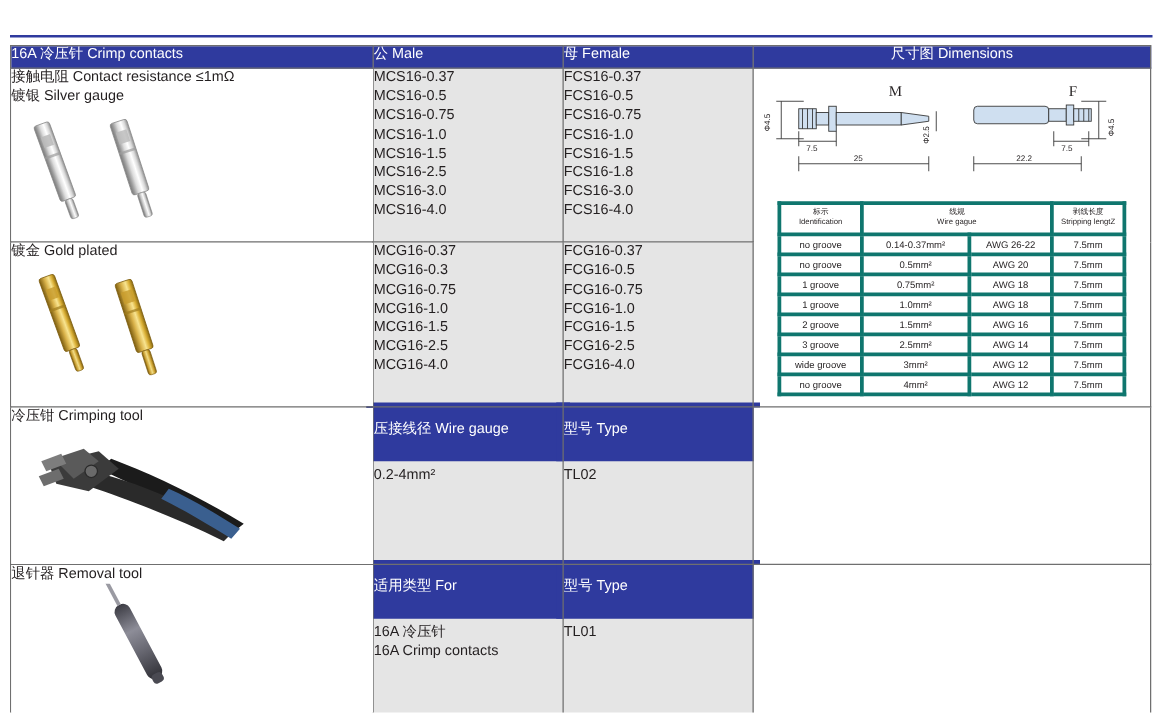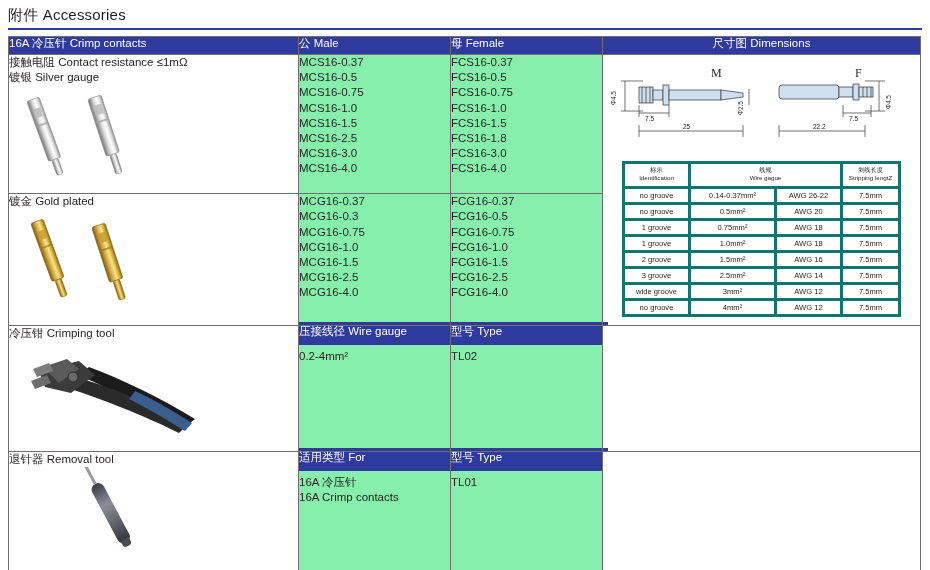--- a/index.html
+++ b/index.html
@@ -50,27 +50,27 @@
     border: 1px solid #6f6f6f;
     vertical-align: top;
     padding: 0;
   }
   .hdr {
     background: #2f3a9e;
     color: #ffffff;
     font-size: 11.5px;
     font-weight: normal;
     text-align: left;
-    padding: 3px 6px;
+    padding: 15px 6px;
     height: 17px;
     line-height: 13px;
     white-space: nowrap;
   }
   .blue-cell {
-    background: #86efac;
+    background: #e5e5e5;
     font-size: 11.5px;
     line-height: 15.2px;
     padding: 4px 6px 6px 6px;
     color: #231f20;
   }
   .blue-cell .line { white-space: nowrap; }
   .white-cell {
     background: #ffffff;
     padding: 4px 6px;
     font-size: 11.5px;
@@ -123,21 +123,20 @@
 
   
   .toolbox { position: relative; height: 110px; }
   .removal-box { position: relative; height: 118px; }
 </style>
 </head>
 <body>
 
 <div class="page">
 
-  <div class="page-title">附件 Accessories</div>
   <div class="title-rule"></div>
 
   <table class="tbl">
     <colgroup>
       <col class="c1">
         <col class="c2">
         <col class="c3">
         <col class="c4">
     </colgroup>
     <tbody>

